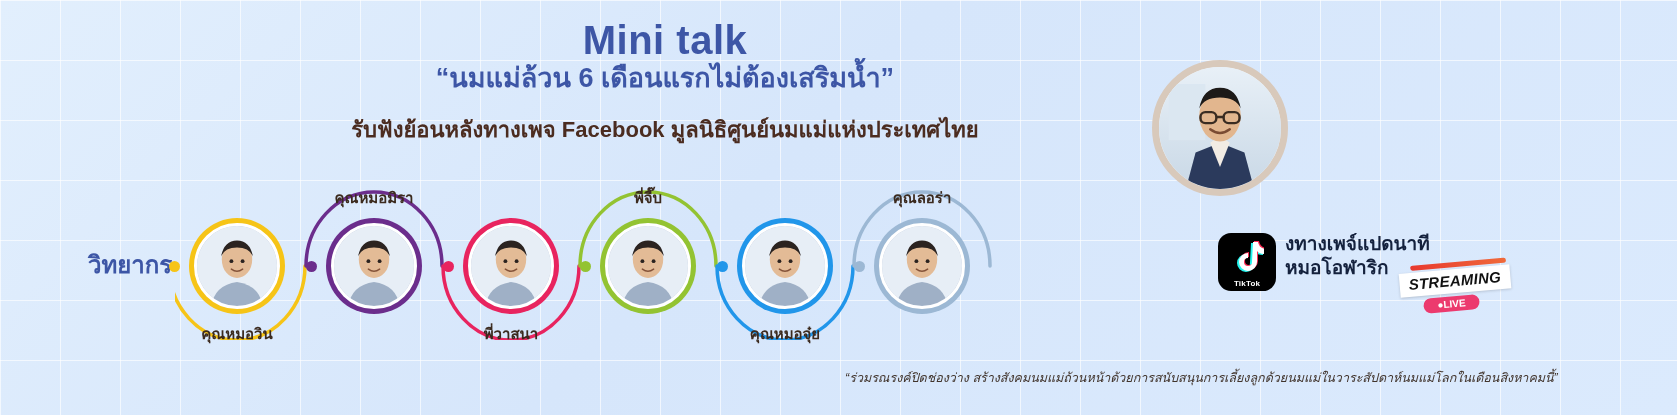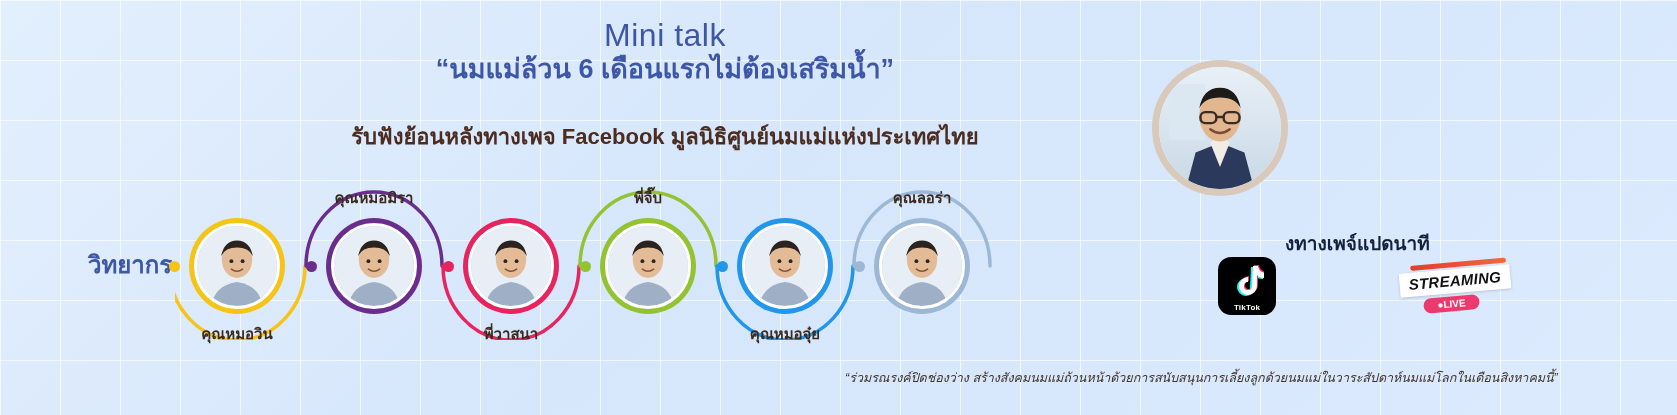--- a/index.html
+++ b/index.html
@@ -18,29 +18,29 @@
       linear-gradient(135deg, #e2effd 0%, #d6e6fb 45%, #dbeafd 100%);
     background-size: 60px 60px, 60px 60px, 100% 100%;
     overflow: hidden;
   }
   
   #headline {
     position: absolute; left: 250px; top: 18px; width: 830px;
     text-align: center;
   }
   .h-main {
-    color: #3d56a6; font-weight: normal; font-size: 32px;
+    color: #3d56a6; font-weight: bold; font-size: 40px;
     line-height: 1.1; letter-spacing: .5px;
   }
   .h-quote {
     color: #3d56a6; font-weight: bold; font-size: 27px;
     line-height: 1.2; white-space: nowrap;
   }
   .h-sub {
-    margin-top: 33px;
+    margin-top: 18px;
     color: #4b2c20; font-weight: bold; font-size: 22px;
     white-space: nowrap;
   }
   
   #speaker-label {
     position: absolute; left: 88px; top: 245px;
     color: #3d56a6; font-size: 24px; font-weight: bold;
   }
   #speakers {
     position: absolute; left: 175px; top: 190px;
@@ -83,21 +83,21 @@
   }
   #host-photo .hface { position: absolute; inset: 0; }
   #host-text {
     position: absolute; left: 1300px; top: 88px;
     width: 350px; text-align: center;
   }
   .host-role { color: #3d56a6; font-size: 17px; font-weight: bold; }
   .host-name { color: #7a4a2a; font-size: 30px; font-weight: bold; margin-top: 2px; }
   .host-sub  { color: #1e2f55; font-size: 16px; font-weight: bold; line-height: 1.35; margin-top: 4px; }
   
-  #tiktok { position: absolute; left: 1218px; top: 233px; margin-top: 24px; }
+  #tiktok { position: absolute; left: 1218px; top: 233px; }
   .tt-logo {
     width: 58px; height: 58px; border-radius: 13px; background: #000;
     position: relative; overflow: hidden;
   }
   .tt-note { position: absolute; left: 16px; top: 8px; width: 30px; height: 32px; }
   .tt-cap {
     position: absolute; left: 0; bottom: 3px; width: 58px; text-align: center;
     color: #fff; font-size: 8px; font-weight: bold; letter-spacing: .2px;
   }
   #tt-text {
@@ -283,20 +283,21 @@
       <svg class="tt-note" viewBox="0 0 30 32">
         <path d="M19 1 h5 q1 6 7 7 v5 q-6 0-8-3 v11 a9 9 0 1 1 -9-9 v5 a4 4 0 1 0 4 4 Z" fill="#25f4ee" transform="translate(-2,1)"></path>
         <path d="M19 1 h5 q1 6 7 7 v5 q-6 0-8-3 v11 a9 9 0 1 1 -9-9 v5 a4 4 0 1 0 4 4 Z" fill="#fe2c55" transform="translate(1,-1)"></path>
         <path d="M19 1 h5 q1 6 7 7 v5 q-6 0-8-3 v11 a9 9 0 1 1 -9-9 v5 a4 4 0 1 0 4 4 Z" fill="#ffffff"></path>
       </svg>
       <div class="tt-cap">TikTok</div>
     </div>
   </div>
   <div id="tt-text">
     <div>งทางเพจ์แปดนาที</div>
+    <div>หมอโอฬาริก</div>
   </div>
 
   <div id="streaming">
     <div class="st-bar"></div>
     <div class="st-box">
       <span class="st-txt">STREAMING</span>
     </div>
     <div class="st-live">●LIVE</div>
   </div>
 

